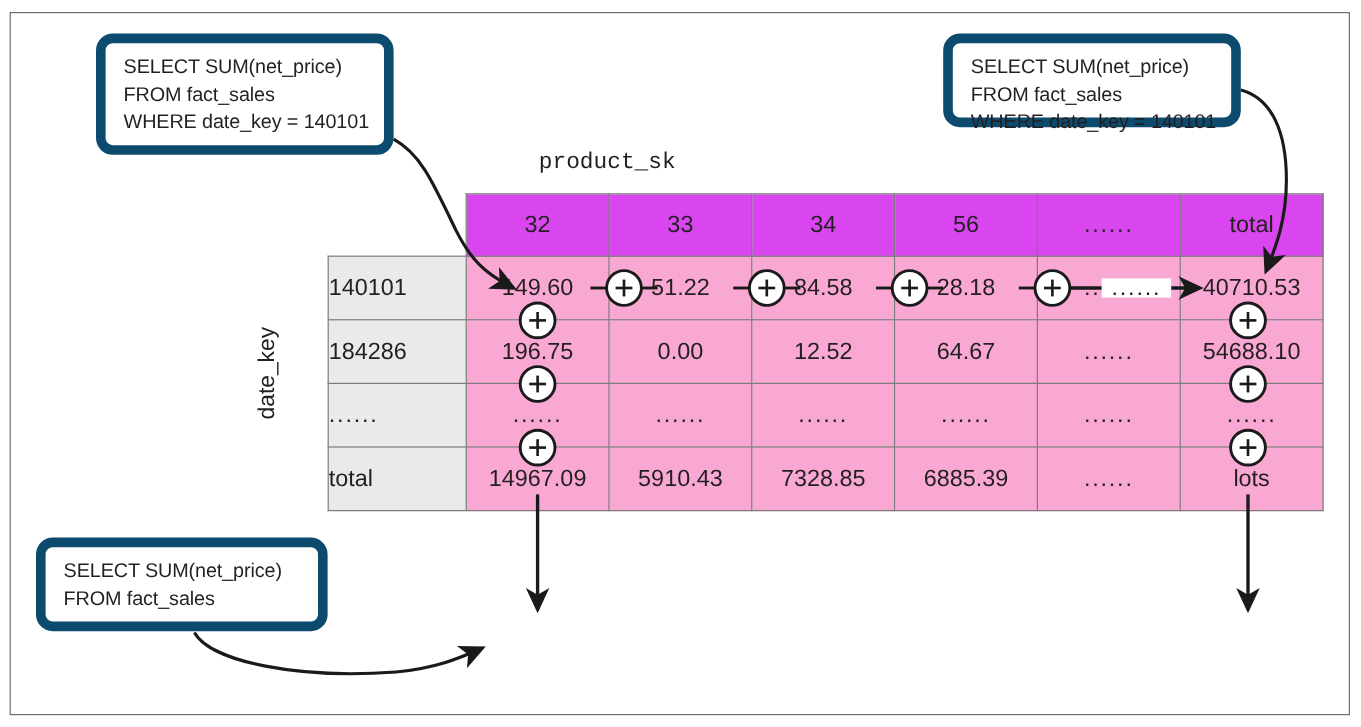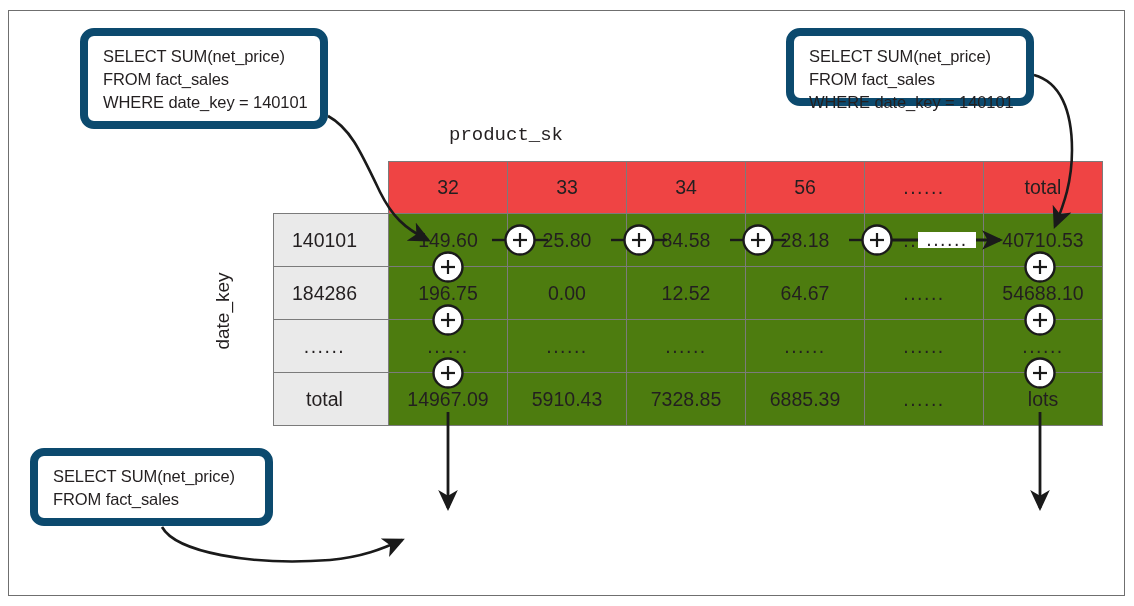--- a/index.html
+++ b/index.html
@@ -46,26 +46,26 @@
     border-collapse:collapse;z-index:20;background:#fff;
     table-layout:fixed;
   }
   #matrix td{
     border:1px solid #7b7b7b;
     font-size:19.5px;color:#231f20;
     text-align:center;vertical-align:middle;
     height:53px;box-sizing:border-box;padding:0;
   }
   #matrix td.rowhead{
-    width:115px;background:#eaeaea;text-align:center;padding-right:13px;
-  }
-  #matrix td.colhead{background:#ef4444;width:119px;}
+    width:115px;background:#eaeaea;text-align:left;padding-right:13px;
+  }
+  #matrix td.colhead{background:#d946ef;width:119px;}
   #matrix td.corner{background:#ffffff;border-left:none;border-top:none;
                     border-right:1px solid #7b7b7b;border-bottom:none;}
-  #matrix td.cell{width:119px;background:#4d7c0f;}
+  #matrix td.cell{width:119px;background:#f9a8d4;}
   #matrix tr.headrow td{height:52px;}
   #matrix td.dots{letter-spacing:1.5px;}
 
   
   #matrix tr.headrow td.corner{background:transparent;border:none;}
 
   
   #overlay{position:absolute;left:0;top:0;width:1134px;height:606px;z-index:35;
            pointer-events:none;}
 </style>
@@ -104,21 +104,21 @@
         <td class="colhead">33</td>
         <td class="colhead">34</td>
         <td class="colhead">56</td>
         <td class="colhead dots">......</td>
         <td class="colhead">total</td>
       </tr>
 
       <tr>
         <td class="rowhead">140101</td>
         <td class="cell">149.60</td>
-        <td class="cell">25.80</td>
+        <td class="cell">51.22</td>
         <td class="cell">84.58</td>
         <td class="cell">28.18</td>
         <td class="cell dots">......</td>
         <td class="cell">40710.53</td>
       </tr>
 
 
       <tr>
         <td class="rowhead">184286</td>
         <td class="cell">196.75</td>

